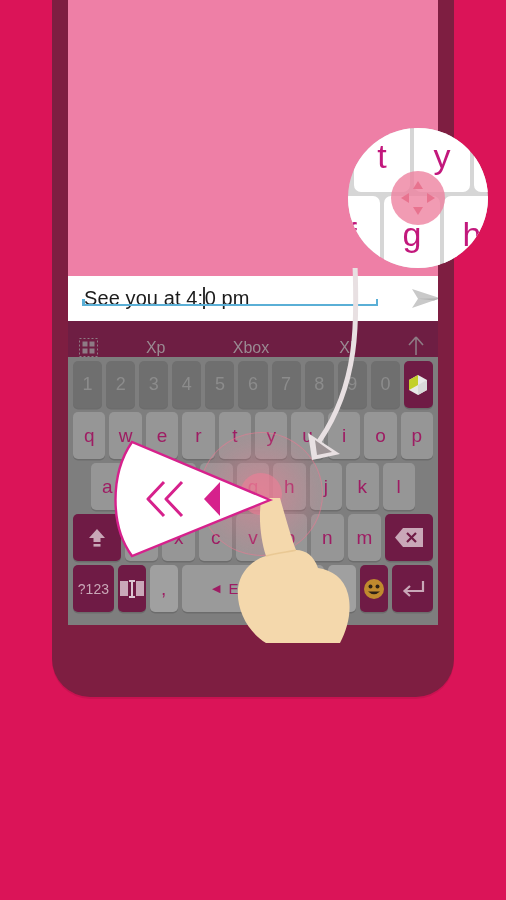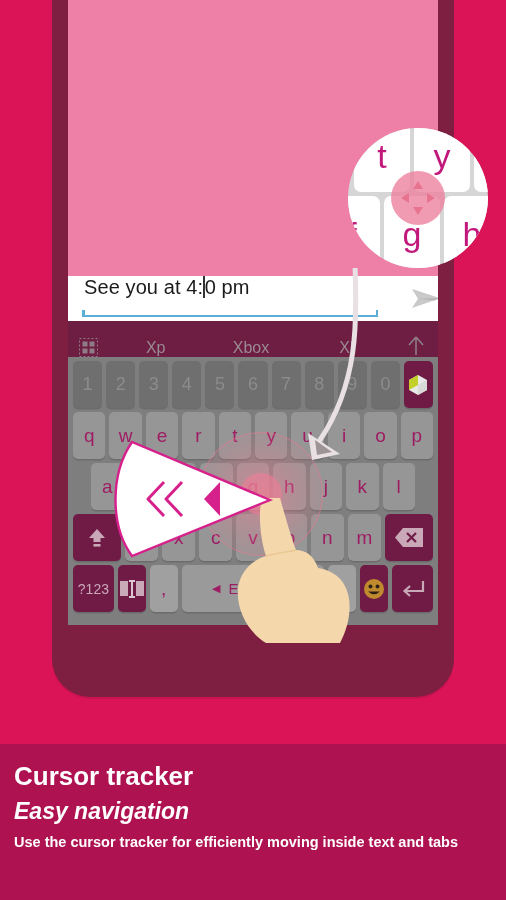--- a/index.html
+++ b/index.html
@@ -22,21 +22,21 @@
   .screen{
     position:absolute;left:16px;top:40px;width:370px;height:625px;
     background:#EE7FA6;
     overflow:hidden;
   }
 
   
   .textfield{
     position:absolute;left:0;top:276px;width:388px;height:45px;
     background:#FFFFFF;
-    display:flex;
+    display:flex;align-items:center;
   }
   .tf-text{
     flex:1;
     font-size:20px;color:#1b1b1b;
     padding-left:16px;
     white-space:nowrap;
     position:relative;
     letter-spacing:.1px;
   }
   .tf-caret{
@@ -316,19 +316,14 @@
     <div class="mag-dot">
       <svg width="44" height="44" viewBox="0 0 44 44">
         <path d="M22 5 L27 13 L17 13 Z" fill="#E8738F"></path>
         <path d="M22 39 L27 31 L17 31 Z" fill="#E8738F"></path>
         <path d="M5 22 L13 17 L13 27 Z" fill="#E8738F"></path>
         <path d="M39 22 L31 17 L31 27 Z" fill="#E8738F"></path>
       </svg>
     </div>
   </div>
 
-  <div class="banner">
-    <div class="b-title">Cursor tracker</div>
-    <div class="b-sub">Easy navigation</div>
-    <div class="b-body">Use the cursor tracker for efficiently moving inside text and tabs</div>
-  </div>
 
 </div>
 
 </body></html>

